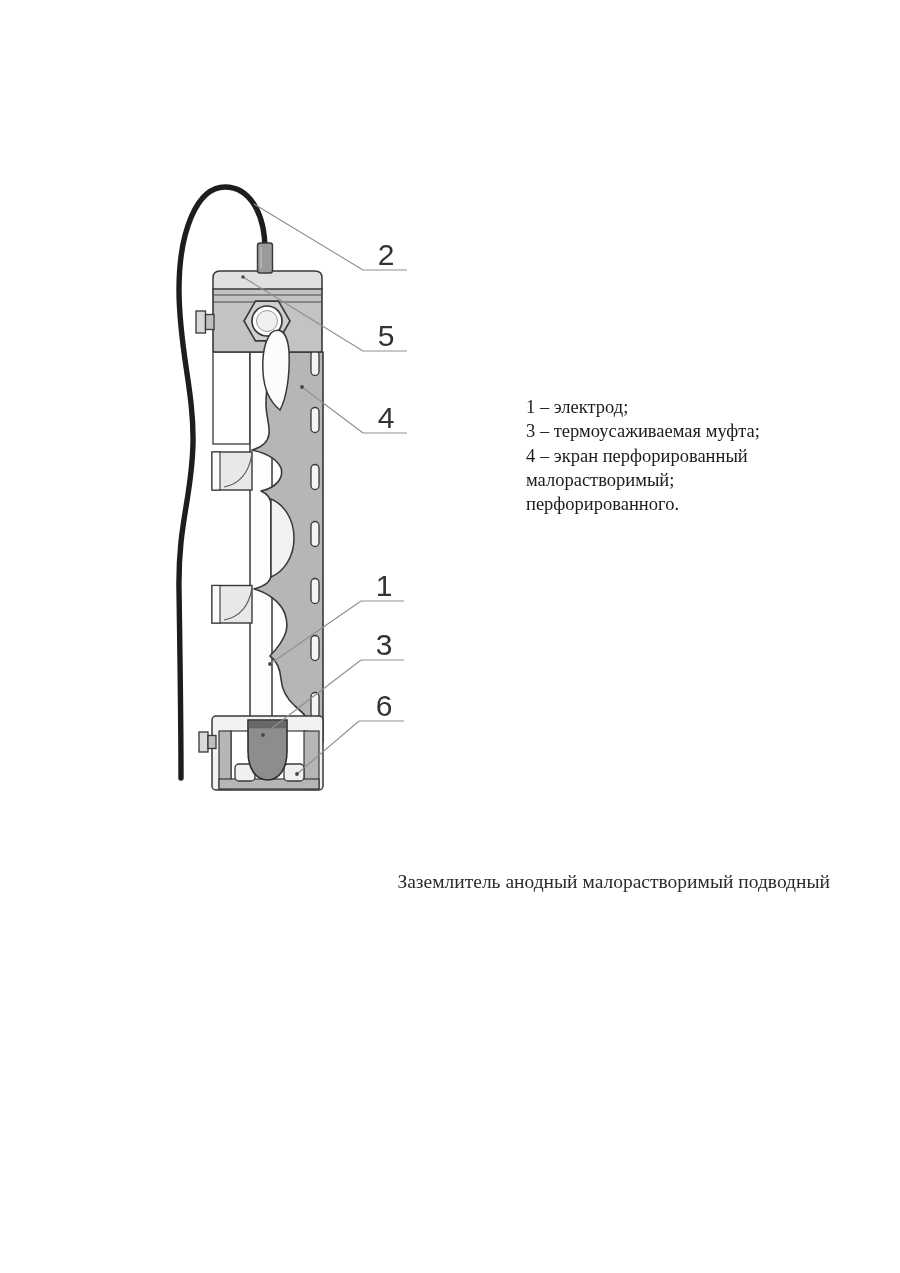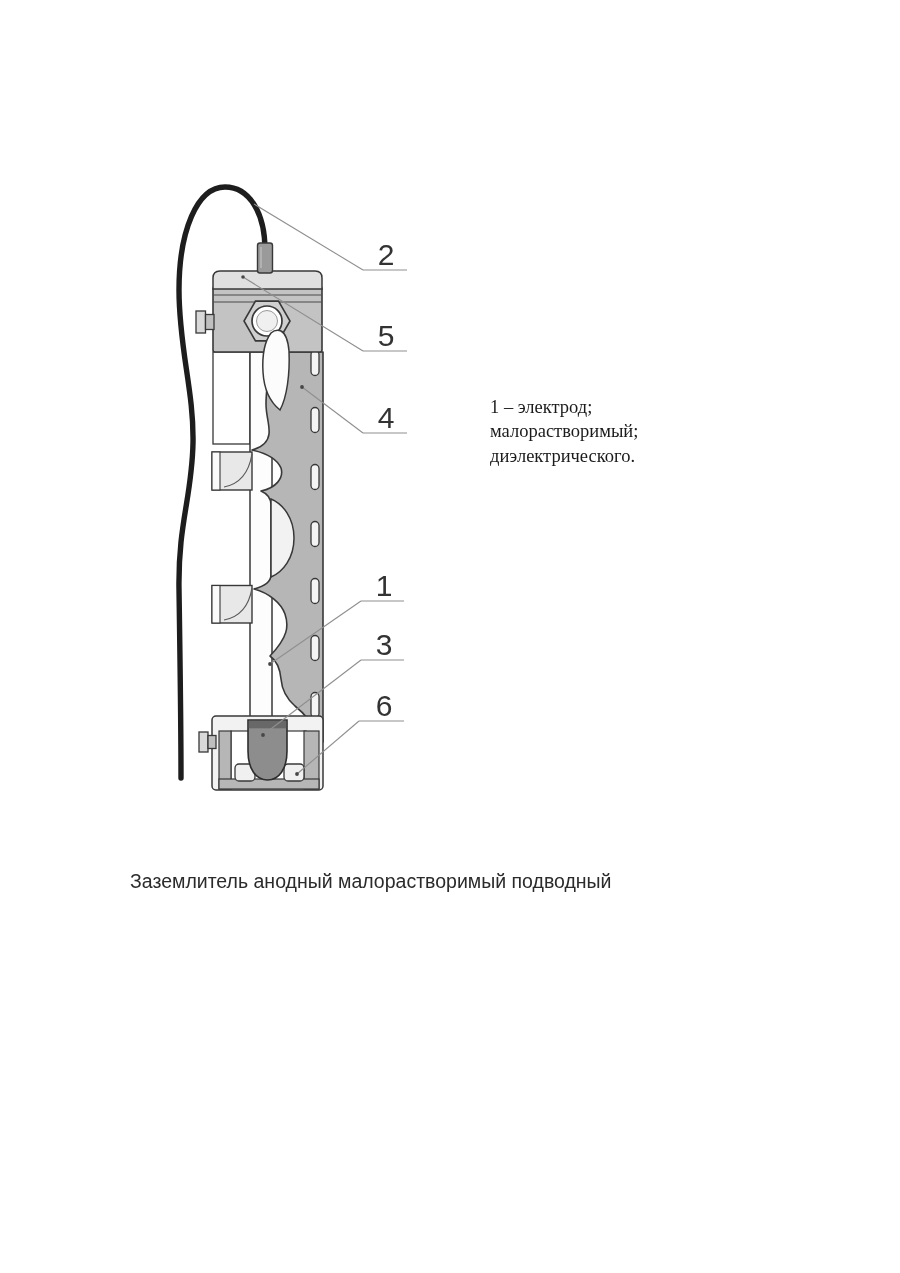--- a/index.html
+++ b/index.html
@@ -19,27 +19,27 @@
   }
   .legend{
     position:absolute;
     left:490px;top:395px;
     width:360px;
     font-family:"Liberation Serif","DejaVu Serif",serif;
     font-size:18.5px;
     line-height:24.3px;
     color:#1b1b1b;
   }
-  .legend-line{white-space:nowrap;}
+  .legend-line{white-space:nowrap;margin-left:36px;}
   .caption{
     position:absolute;
     left:130px;top:869px;
     width:700px;
-    text-align:left;
-    font-family:Liberation Sans, sans-serif;
+    text-align:right;
+    font-family:Liberation Serif, serif;
     font-size:19.5px;
     line-height:25px;
     color:#2b2b2b;
   }
 </style>
 </head>
 <body>
 
 <div class="page">
 
@@ -151,21 +151,23 @@
     <text class="callout" x="386" y="265">2</text>
     <text class="callout" x="386" y="346">5</text>
     <text class="callout" x="386" y="428">4</text>
     <text class="callout" x="384" y="596">1</text>
     <text class="callout" x="384" y="655">3</text>
     <text class="callout" x="384" y="716">6</text>
   </svg>
 
   <div class="legend">
     <div class="legend-line">1 – электрод;</div>
+    <div class="legend-line">3 – термоусаживаемая муфта;</div>
+    <div class="legend-line">4 – экран перфорированный</div>
     <div class="legend-line">малорастворимый;</div>
-    <div class="legend-line">диэлектрического.</div>
+    <div class="legend-line">перфорированного.</div>
   </div>
 
   <div class="caption">
     <div>Заземлитель анодный малорастворимый подводный</div>
   </div>
 
 </div>
 
 </body></html>

